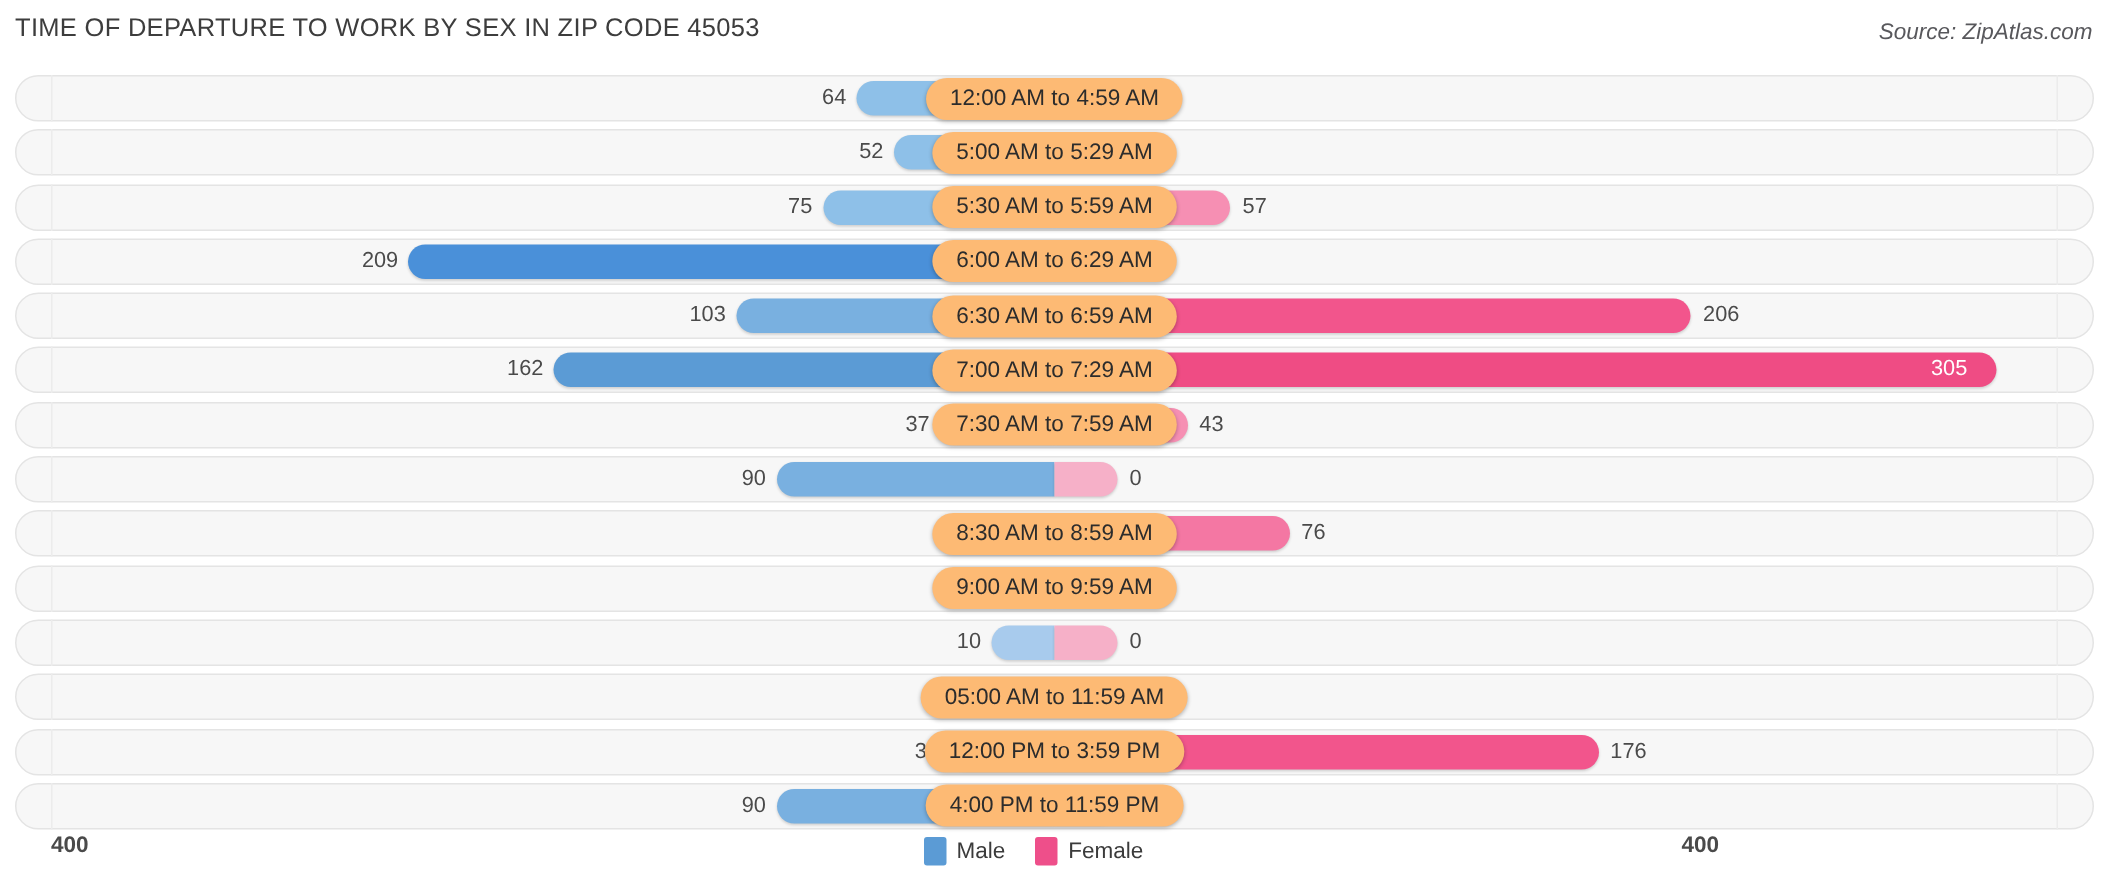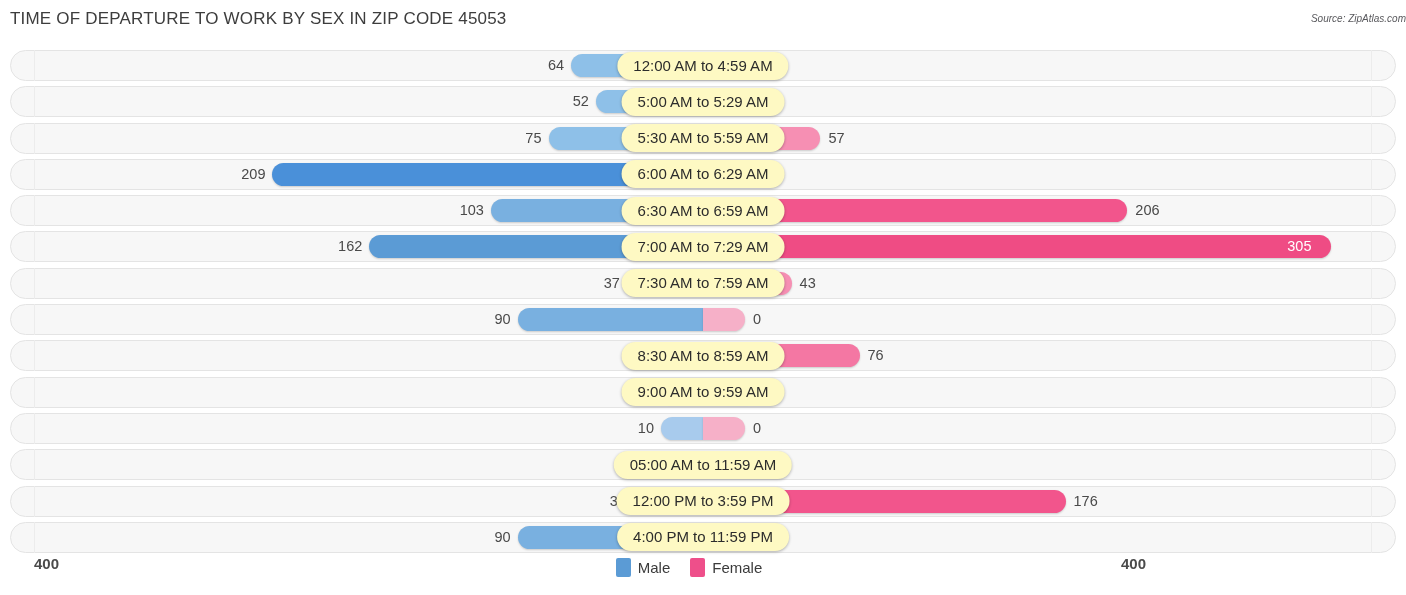--- a/index.html
+++ b/index.html
@@ -12,22 +12,22 @@
     position:relative;
   }
   #chart{position:relative;width:1406px;height:595px;}
 
   .title{
     position:absolute;left:10px;top:9px;
     font-size:17px;letter-spacing:.2px;
     color:#3d3d3d;white-space:nowrap;
   }
   .source{
-    position:absolute;right:0;top:13px;
-    font-size:10px;font-style:italic;color:#58585c;
+    position:absolute;right:11px;top:13px;
+    font-size:15px;font-style:italic;color:#58585c;
     white-space:nowrap;
   }
 
   .rows{position:absolute;left:0;top:50px;width:1406px;}
 
   .row{
     position:relative;
     height:31px;
     margin:0 0 5.3px 0;
   }
@@ -65,21 +65,21 @@
   .vlabel-male{text-align:right;}
   .vlabel-female{text-align:right;}
   .vlabel-inside{
     color:#ffffff;
     font-size:14.5px;
   }
 
   .pill{
     position:absolute;top:1.5px;height:28px;line-height:28px;
     left:50%;transform:translateX(-50%);
-    background:#fef9c3;
+    background:#fdba74;
     border-radius:15px;
     box-shadow:0 1px 3px rgba(0,0,0,.30);
     font-size:15px;color:#2c2c2c;
     text-align:center;white-space:nowrap;
     padding:0 16px;
     z-index:5;
   }
 
   .axis{
     position:absolute;left:0;top:555px;width:1182px;height:26px;font-weight:bold;

